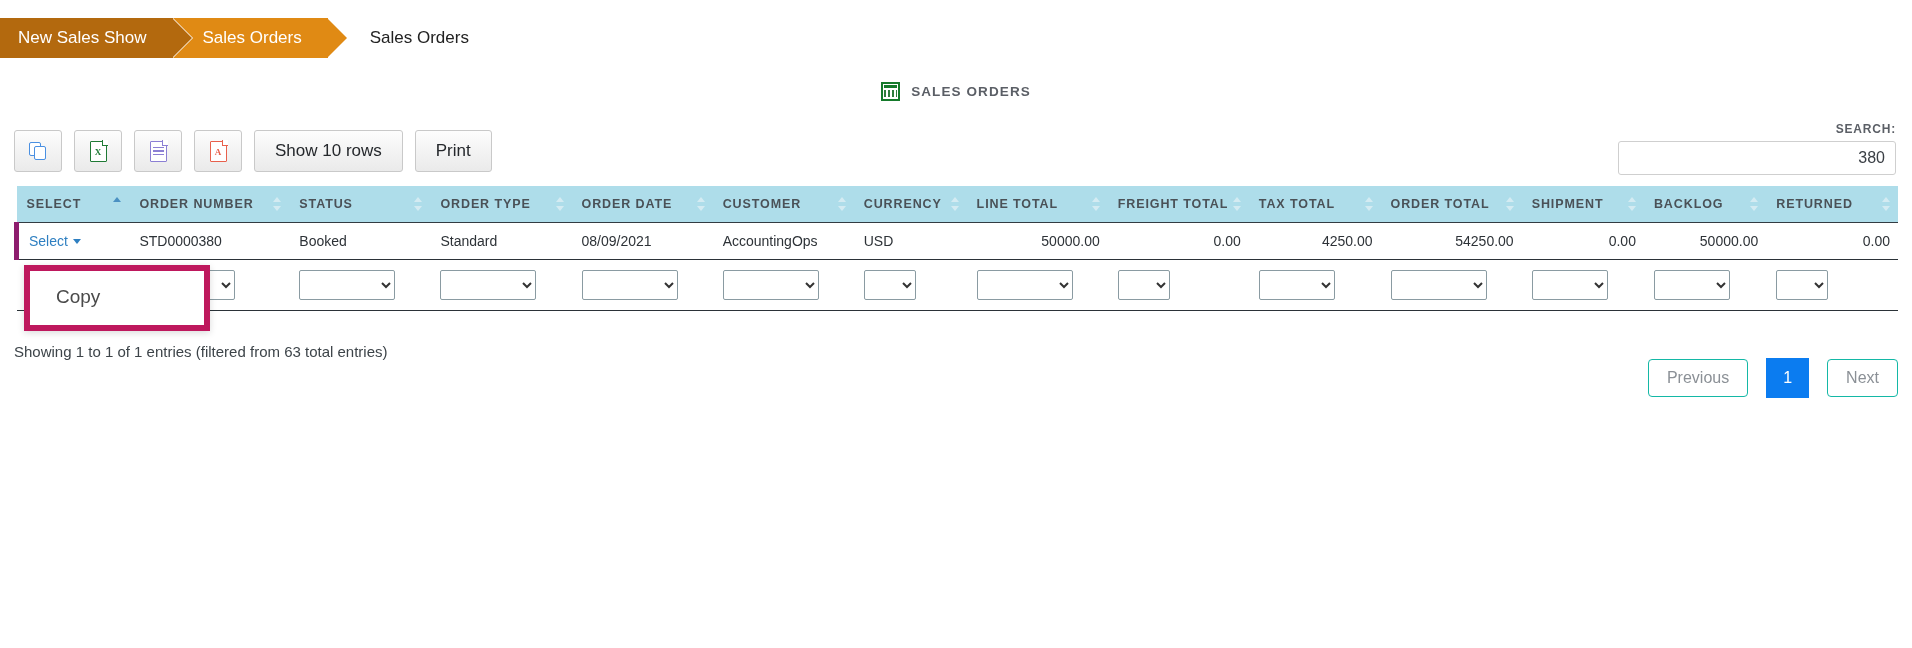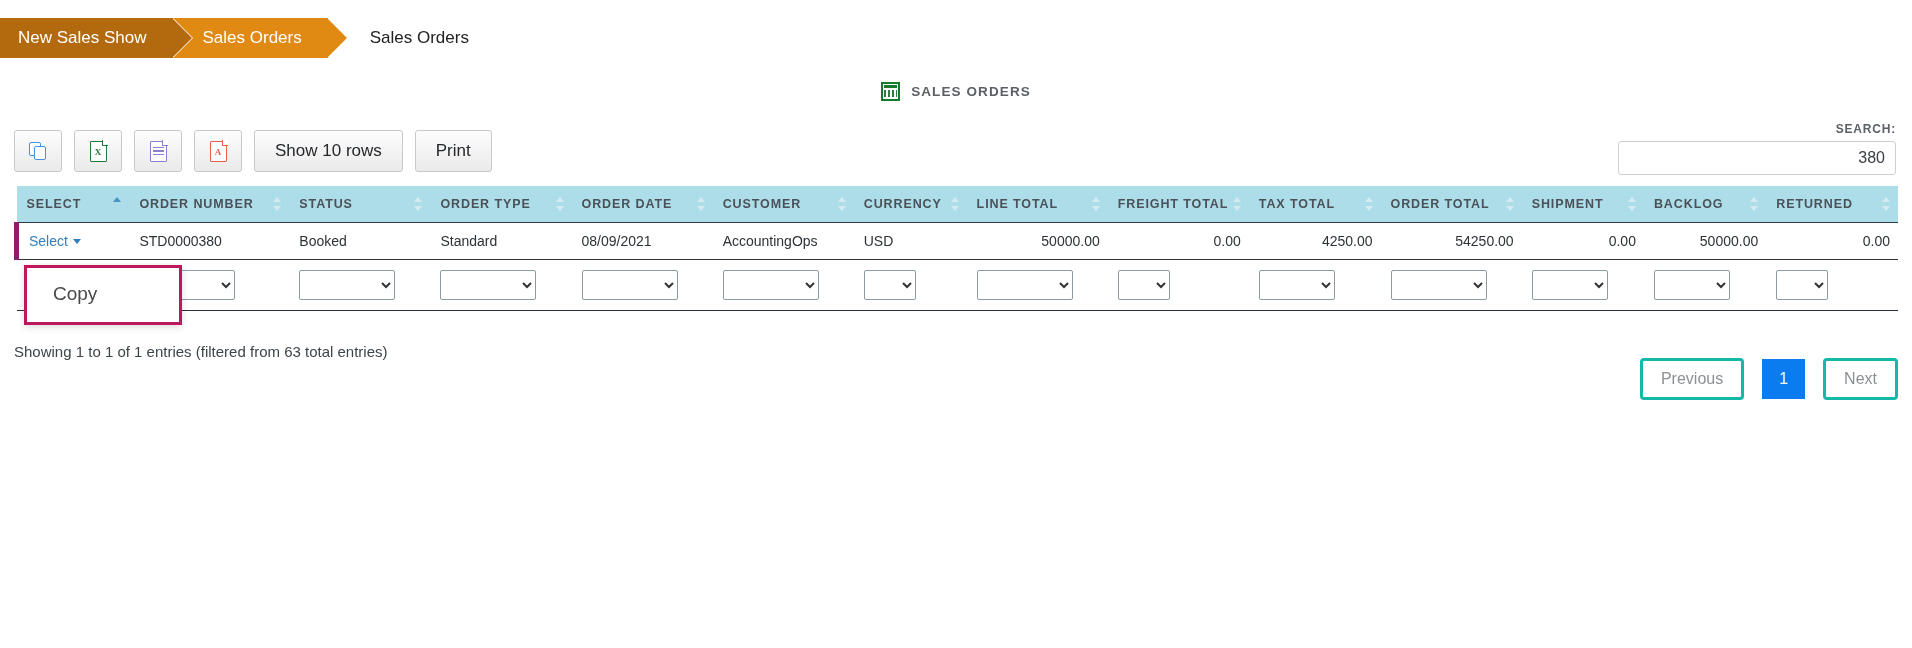--- a/index.html
+++ b/index.html
@@ -223,38 +223,38 @@
   
   .foot-info {
     position: absolute; left: 14px; top: 343px;
     font-size: 15px; color: #3d4449;
   }
   .pager {
     position: absolute; right: 14px; top: 358px;
     display: flex; align-items: center; gap: 18px;
   }
   .pg-btn {
-    border: 3px solid #14b8a6; border-radius: 4px;
+    border: 1px solid #14b8a6; border-radius: 4px;
     background: #fff; color: #8b9096;
     font-size: 16px; padding: 9px 18px;
     cursor: pointer;
   }
   .pg-num {
     background: #0b7cf0; color: #fff;
     font-size: 16px; padding: 10px 16px;
     border: 1px solid #0b7cf0;
     cursor: pointer;
   }
 
   
   .dropdown {
     position: absolute; left: 24px; top: 265px;
-    width: 158px;
+    width: 186px;
     background: #ffffff;
-    border: 3px solid #be185d;
+    border: 6px solid #be185d;
     box-shadow: 0 2px 7px rgba(0,0,0,0.14);
     z-index: 50;
     padding: 9px 0 11px 0;
   }
   .dd-item {
     font-size: 19px; color: #4a4a4a;
     padding: 6px 0 6px 26px;
     cursor: pointer;
   }
 </style>

